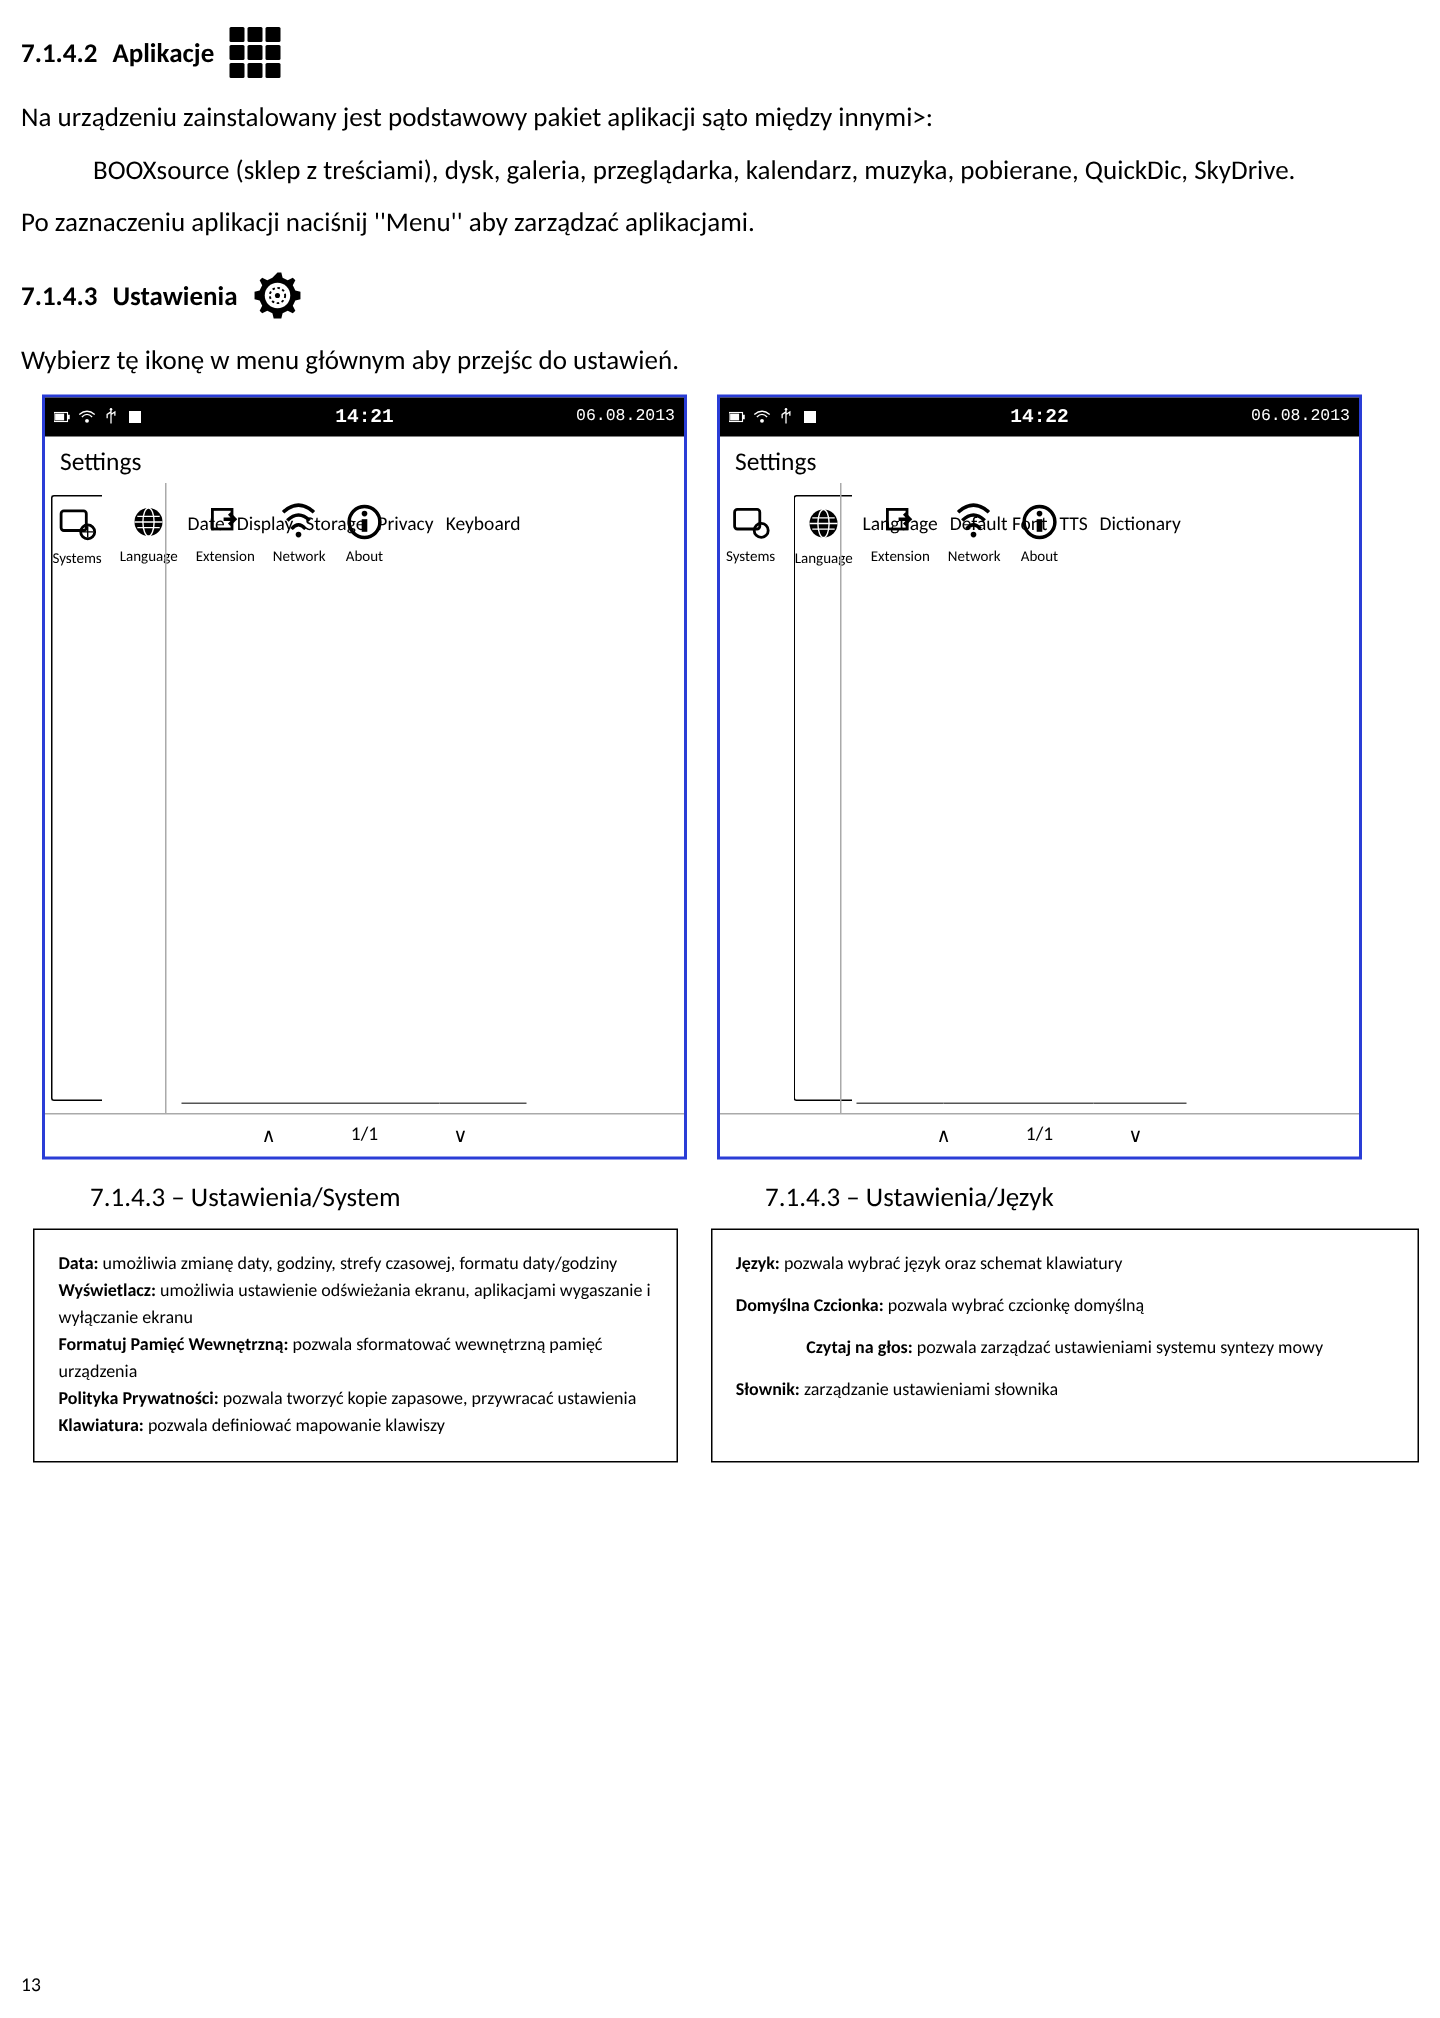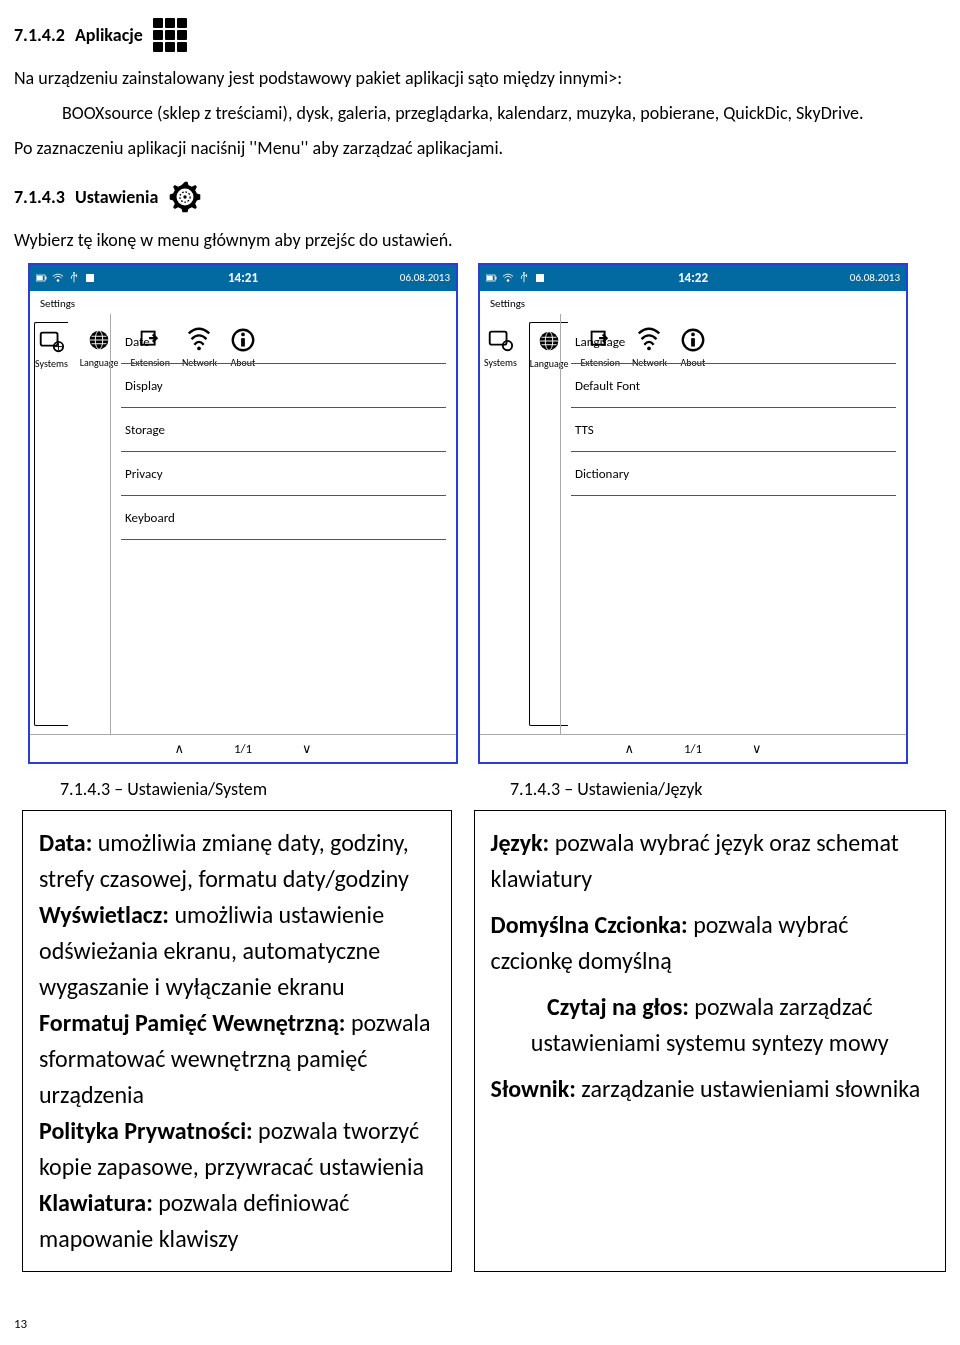--- a/index.html
+++ b/index.html
@@ -36,33 +36,34 @@
   .screens-row { display: flex; gap: 20px; margin: 8px 0 14px 0; padding-left: 14px; }
   .screen {
     width: 430px;
     border: 2px solid #2a3dd6;
     background: #fff;
     display: flex;
     flex-direction: column;
   }
   .statusbar {
     height: 26px;
-    background: #0369a1;
+    background: #000000;
     color: #fff;
     display: flex;
     align-items: center;
     font-size: 11px;
     padding: 0 6px;
     gap: 6px;
+    font-family: Liberation Mono, monospace;
   }
   .statusbar .spacer { flex: 1; }
   .statusbar .time { font-weight: bold; font-size: 13px; position: absolute; left: 50%; transform: translateX(-50%); }
   .statusbar-wrap { position: relative; }
   .settings-title {
-    font-size: 11px; padding: 6px 10px 4px 10px;
+    font-size: 17px; padding: 6px 10px 4px 10px;
   }
   .settings-body {
     flex: 1; display: flex; min-height: 420px;
   }
   .side-tabs {
     width: 80px;
     display: flex;
     flex-direction: row;
     gap: 12px;
     padding: 8px 4px;
@@ -76,21 +77,21 @@
   .side-tab.active {
     border: 1px solid #000;
     border-right: none;
     border-radius: 2px 0 0 2px;
   }
   .tabicon { width: 28px; height: 28px; }
   .content-pane {
     flex: 1;
     border-left: 1px solid #aaa;
     padding: 6px 10px;
-    display: flex; flex-direction: column;
+    display: flex; flex-direction: row;
   }
   .setting-item {
     font-size: 13px;
     padding: 14px 4px;
     border-bottom: 1px solid #555;
   }
   .pager {
     border-top: 1px solid #aaa;
     display: flex;
     align-items: center;
@@ -101,21 +102,21 @@
   }
   .chev { font-size: 13px; }
   .captions-row {
     display: flex; gap: 20px; padding-left: 46px; margin-bottom: 10px;
   }
   .captions-row .cap { width: 430px; font-size: 18px; }
   .boxes-row { display: flex; gap: 22px; padding-left: 8px; }
   .infobox {
     border: 1.5px solid #000;
     padding: 14px 16px;
-    font-size: 24px;
+    font-size: 12px;
     line-height: 1.5;
   }
   .infobox b { font-weight: bold; }
   .box-left { width: 458px; }
   .box-right { width: 504px; }
   .page-num {
     position: absolute;
     left: 14px;
     bottom: 14px;
     font-size: 13px;
@@ -338,21 +339,21 @@
 </div>
 
 <div class="captions-row">
   <div class="cap">7.1.4.3 – Ustawienia/System</div>
   <div class="cap">7.1.4.3 – Ustawienia/Język</div>
 </div>
 
 <div class="boxes-row">
   <div class="infobox box-left">
     <p><b>Data:</b><span> umożliwia zmianę daty, godziny, strefy czasowej, formatu daty/godziny</span></p>
-    <p><b>Wyświetlacz:</b><span> umożliwia ustawienie odświeżania ekranu, automatyczne wygaszanie i wyłączanie ekranu</span></p>
+    <p><b>Wyświetlacz:</b><span> umożliwia ustawienie odświeżania ekranu, aplikacjami wygaszanie i wyłączanie ekranu</span></p>
     <p><b>Formatuj Pamięć Wewnętrzną:</b><span> pozwala sformatować wewnętrzną pamięć urządzenia</span></p>
     <p><b>Polityka Prywatności:</b><span> pozwala tworzyć kopie zapasowe, przywracać ustawienia</span></p>
     <p><b>Klawiatura:</b><span> pozwala definiować mapowanie klawiszy</span></p>
   </div>
   <div class="infobox box-right">
     <p><b>Język:</b><span> pozwala wybrać język oraz schemat klawiatury</span></p>
     <p style="margin-top:10px;"><b>Domyślna Czcionka:</b><span> pozwala wybrać czcionkę domyślną</span></p>
     <p style="margin-top:10px;text-align:center;"><b>Czytaj na głos:</b><span> pozwala zarządzać ustawieniami systemu syntezy mowy</span></p>
     <p style="margin-top:10px;"><b>Słownik:</b><span>  zarządzanie ustawieniami słownika</span></p>
   </div>

